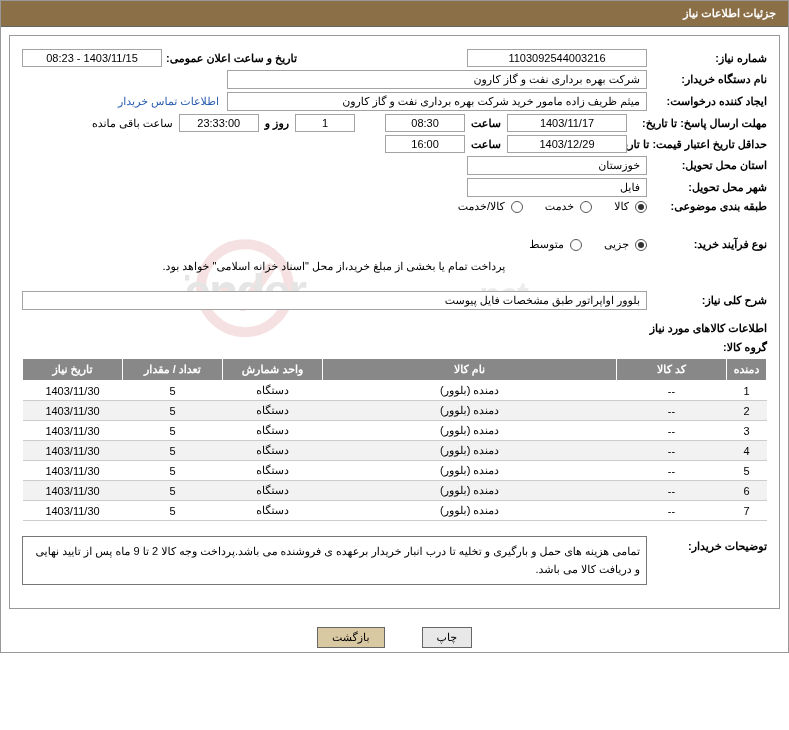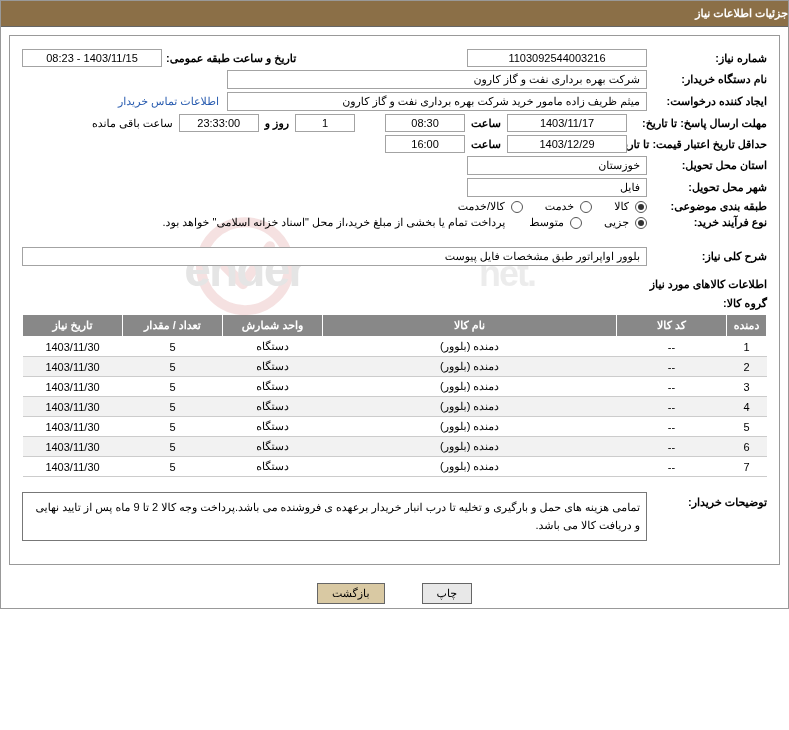--- a/index.html
+++ b/index.html
@@ -13,21 +13,21 @@
   }
   .page {
     width: 789px;
     border: 1px solid #999;
     margin: 0;
     position: relative;
   }
   .header-bar {
     background: #8B6F47;
     color: #fff;
-    padding: 6px 0;
+    padding: 6px 12px;
     font-weight: bold;
     border-bottom: 1px solid #666;
     text-align: right;
   }
   .content {
     padding: 10px 12px 20px 12px;
     border: 1px solid #999;
     margin: 8px;
     position: relative;
   }
@@ -173,21 +173,21 @@
         <text x="120" y="80" font-size="48" font-weight="bold" fill="#555" font-family="Arial">AriaTender</text>
         <text x="350" y="80" font-size="36" fill="#888" font-family="Arial">.net</text>
       </svg>
     </div>
 
     
     <div class="form-row">
       <span class="label label-w1">شماره نیاز:</span>
       <span class="value-box vb-180">1103092544003216</span>
       <span class="spacer"></span>
-      <span class="label">تاریخ و ساعت طبقه عمومی:</span>
+      <span class="label">تاریخ و ساعت اعلان عمومی:</span>
       <span class="value-box vb-140">1403/11/15 - 08:23</span>
     </div>
 
     
     <div class="form-row">
       <span class="label label-w1">نام دستگاه خریدار:</span>
       <span class="value-box vb-flex right" style="max-width:420px">شرکت بهره برداری نفت و گاز کارون</span>
     </div>
 
     
@@ -255,21 +255,21 @@
       <div class="radio-group">
         <div class="radio-item">
           <span class="radio-circle checked"></span>
           <span>جزیی</span>
         </div>
         <div class="radio-item">
           <span class="radio-circle"></span>
           <span>متوسط</span>
         </div>
       </div>
-      <span class="inline-text" style="flex:1; text-align:right;">پرداخت تمام یا بخشی از مبلغ خرید،از محل "اسناد خزانه اسلامی" خواهد بود.</span>
+      <span class="inline-text" style="flex:1; text-align:right;margin-top:44px;">پرداخت تمام یا بخشی از مبلغ خرید،از محل "اسناد خزانه اسلامی" خواهد بود.</span>
     </div>
 
     <br>
 
     
     <div class="form-row">
       <span class="label label-w1">شرح کلی نیاز:</span>
       <span class="value-box vb-flex right">بلوور اواپراتور طبق مشخصات فایل پیوست</span>
     </div>
 

